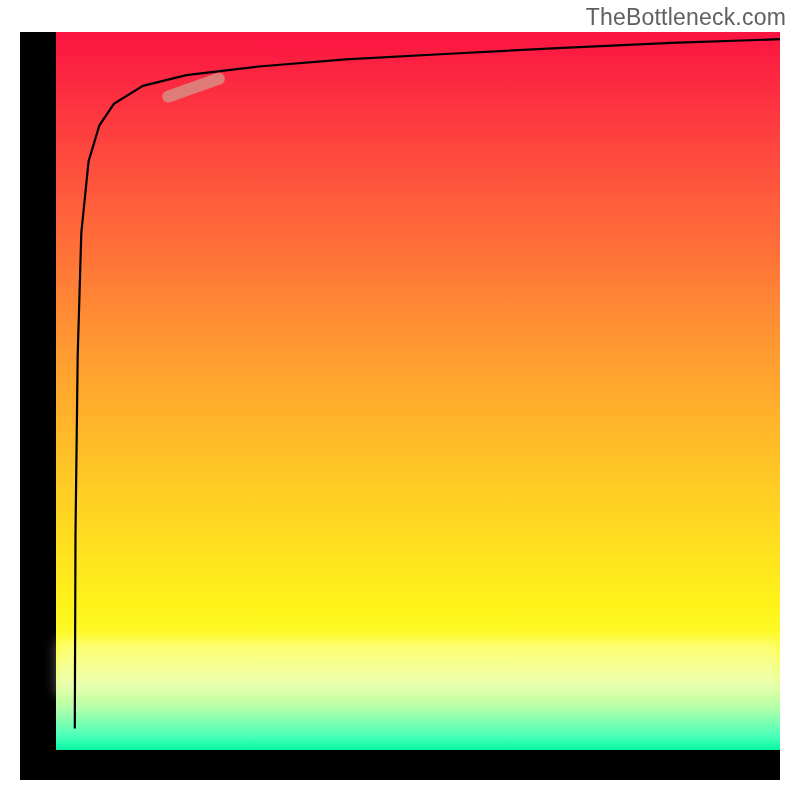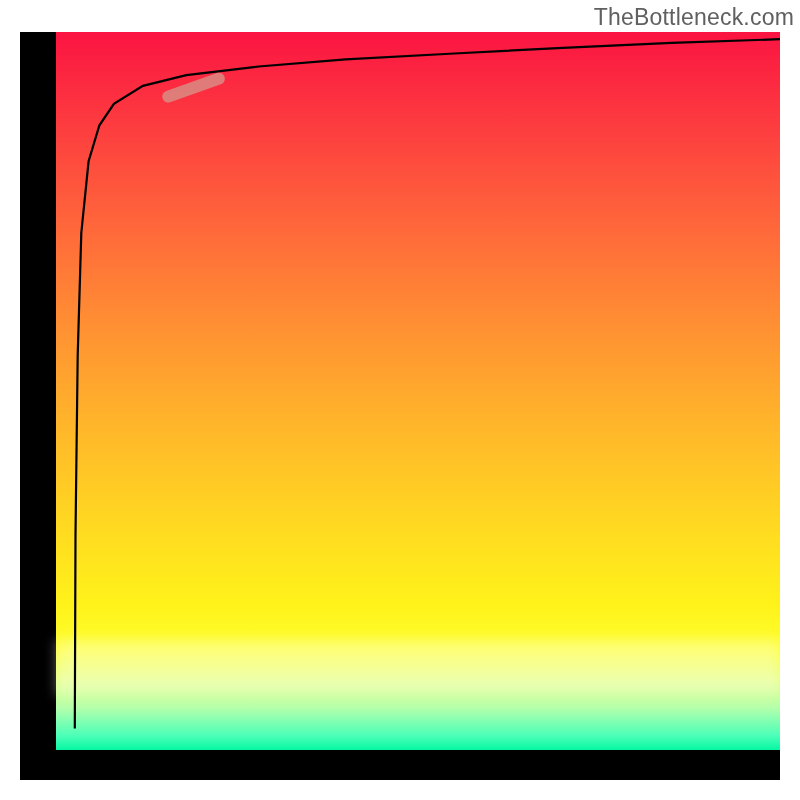--- a/index.html
+++ b/index.html
@@ -12,21 +12,21 @@
     overflow: hidden;
   }
   .stage {
     position: relative;
     width: 800px;
     height: 800px;
   }
   .attribution {
     position: absolute;
     top: 4px;
-    right: 6px;
+    right: 14px;
     color: #606060;
     font-size: 23px;
     letter-spacing: 0.2px;
     user-select: none;
   }
   .frame {
     position: absolute;
     left: 20px;
     top: 32px;
     width: 760px;

